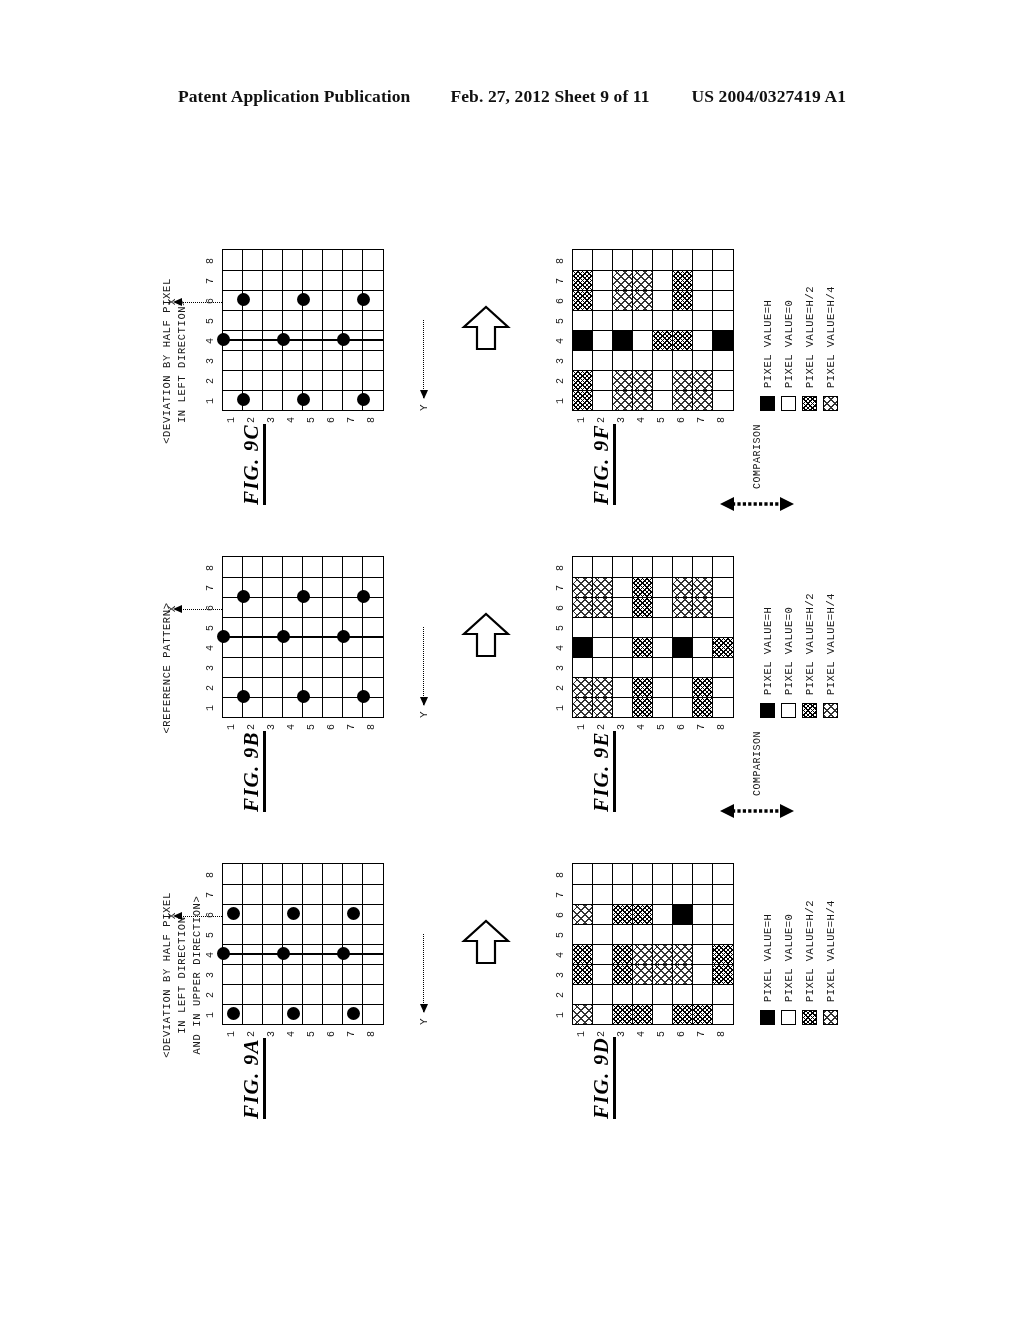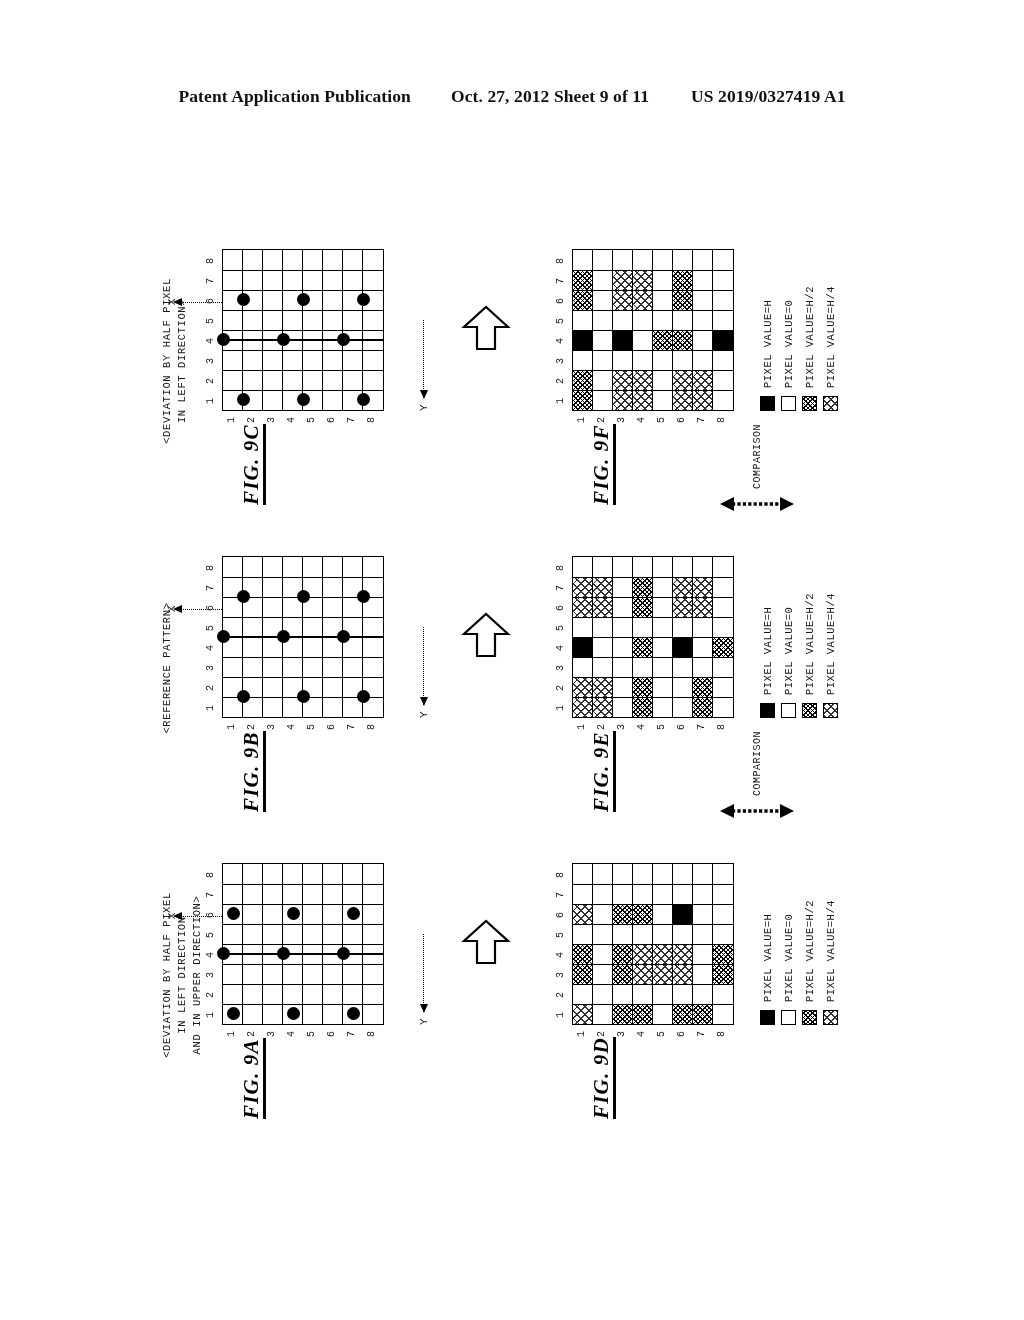--- a/index.html
+++ b/index.html
@@ -298,22 +298,22 @@
     letter-spacing: 0.5px;
     color: #1a1a1a;
     white-space: nowrap;
   }
 </style>
 </head>
 <body>
 
 <div id="page-header">
   <span class="hdr-left">Patent Application Publication</span>
-  <span class="hdr-mid">Oct. 27, 2012  Sheet 9 of 11</span>
-  <span class="hdr-right">US 2019/0327419 A1</span>
+  <span class="hdr-mid">Feb. 27, 2012  Sheet 9 of 11</span>
+  <span class="hdr-right">US 2004/0327419 A1</span>
 </div>
 
 <div id="figure-canvas">
     <div class="panel-col col-a">
       <div class="caption">&lt;DEVIATION BY HALF PIXEL
 IN LEFT DIRECTION
 AND IN UPPER DIRECTION&gt;</div>
       <div class="fig-label fig-a">FIG. 9A</div>
       <div class="arrow-up-wrap">
         <span class="arrow-up-letter">X</span>

